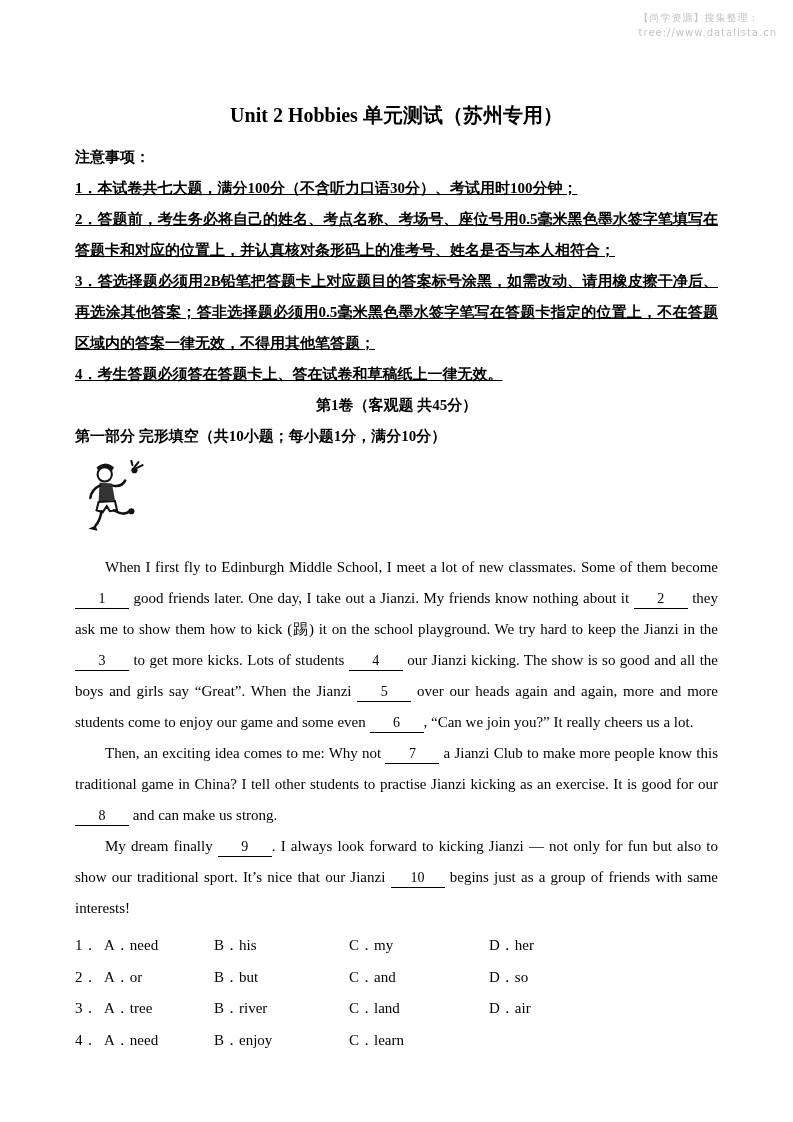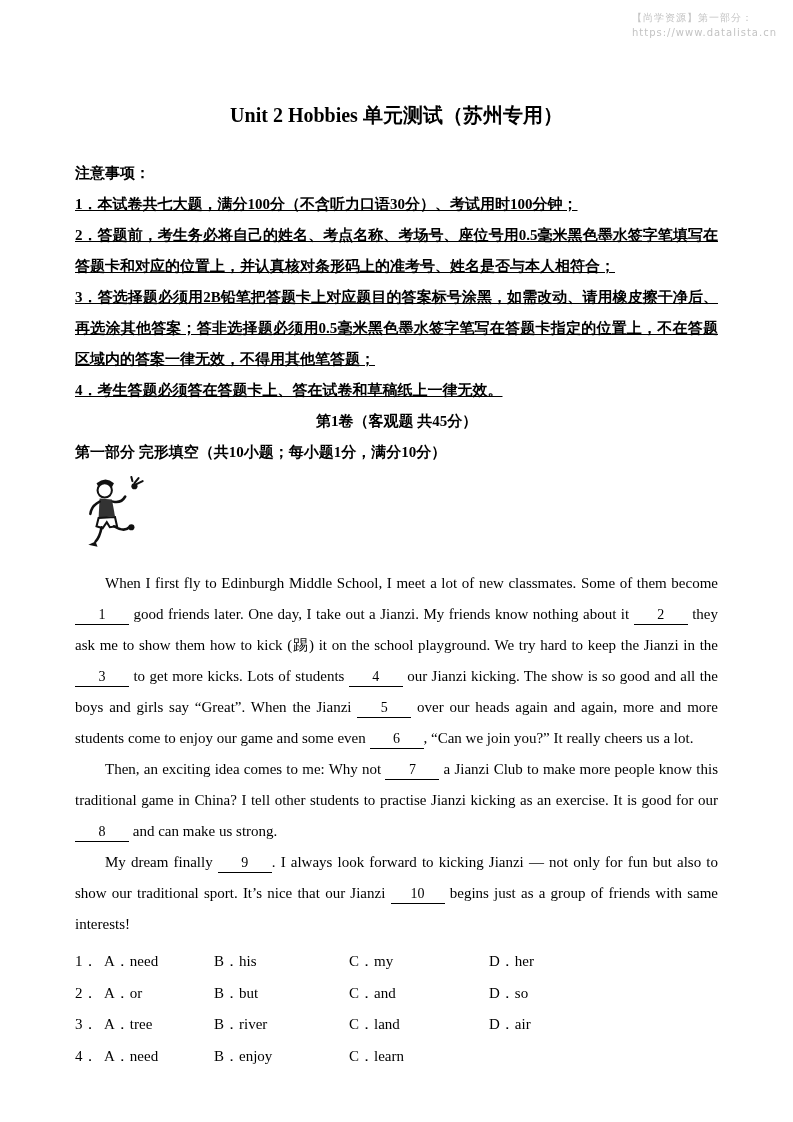--- a/index.html
+++ b/index.html
@@ -25,21 +25,21 @@
     text-align: left;
   }
   .content {
     padding: 100px 75px 0 75px;
   }
   .title {
     text-align: center;
     font-size: 20px;
     font-weight: bold;
     line-height: 30px;
-    margin-bottom: 28px;
+    margin-bottom: 12px;
     font-family: "Liberation Serif", "DejaVu Serif", serif;
   }
   .notice-header {
     font-weight: bold;
     font-size: 15px;
     line-height: 31px;
   }
   .notice-item {
     font-weight: bold;
     font-size: 15px;
@@ -90,22 +90,22 @@
   }
   .q-num { white-space: nowrap; }
   .q-opt { white-space: nowrap; }
 </style>
 </head>
 <body>
 
 <div class="page">
 
   <div class="watermark">
-    <div>【尚学资源】第一部分：</div>
-    <div>https://www.datalista.cn</div>
+    <div>【尚学资源】搜集整理：</div>
+    <div>tree://www.datalista.cn</div>
   </div>
 
   <div class="content">
 
     <h1 class="title">Unit 2 Hobbies 单元测试（苏州专用）</h1>
 
     <div class="notice-header">注意事项：</div>
     <div class="notice-item">1．本试卷共七大题，满分100分（不含听力口语30分）、考试用时100分钟；</div>
     <div class="notice-item">2．答题前，考生务必将自己的姓名、考点名称、考场号、座位号用0.5毫米黑色墨水签字笔填写在答题卡和对应的位置上，并认真核对条形码上的准考号、姓名是否与本人相符合；</div>
     <div class="notice-item">3．答选择题必须用2B铅笔把答题卡上对应题目的答案标号涂黑，如需改动、请用橡皮擦干净后、再选涂其他答案；答非选择题必须用0.5毫米黑色墨水签字笔写在答题卡指定的位置上，不在答题区域内的答案一律无效，不得用其他笔答题；</div>

